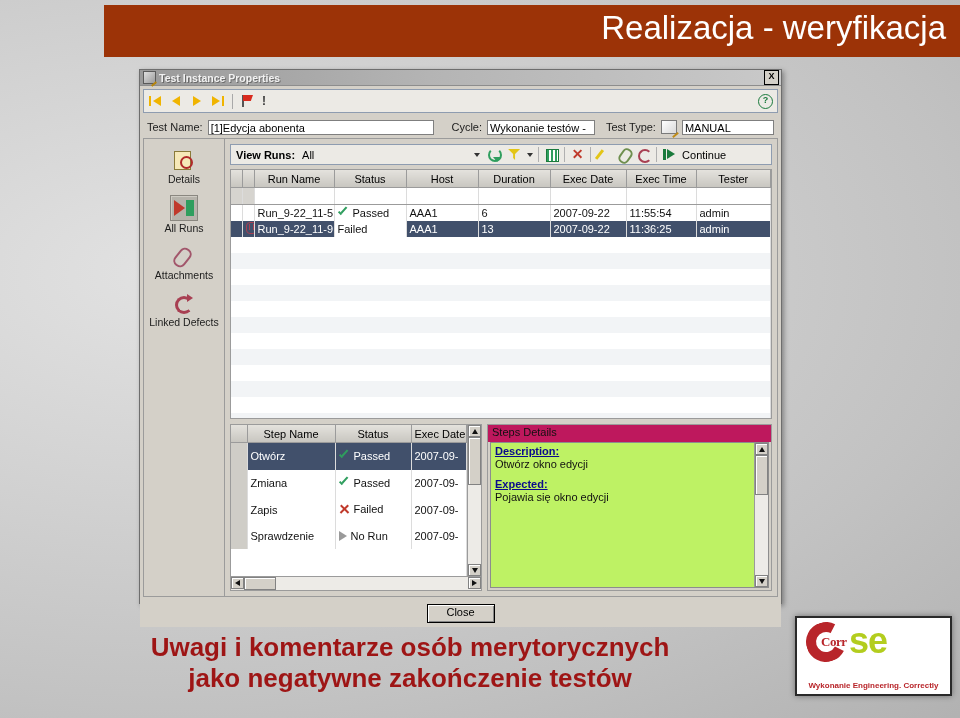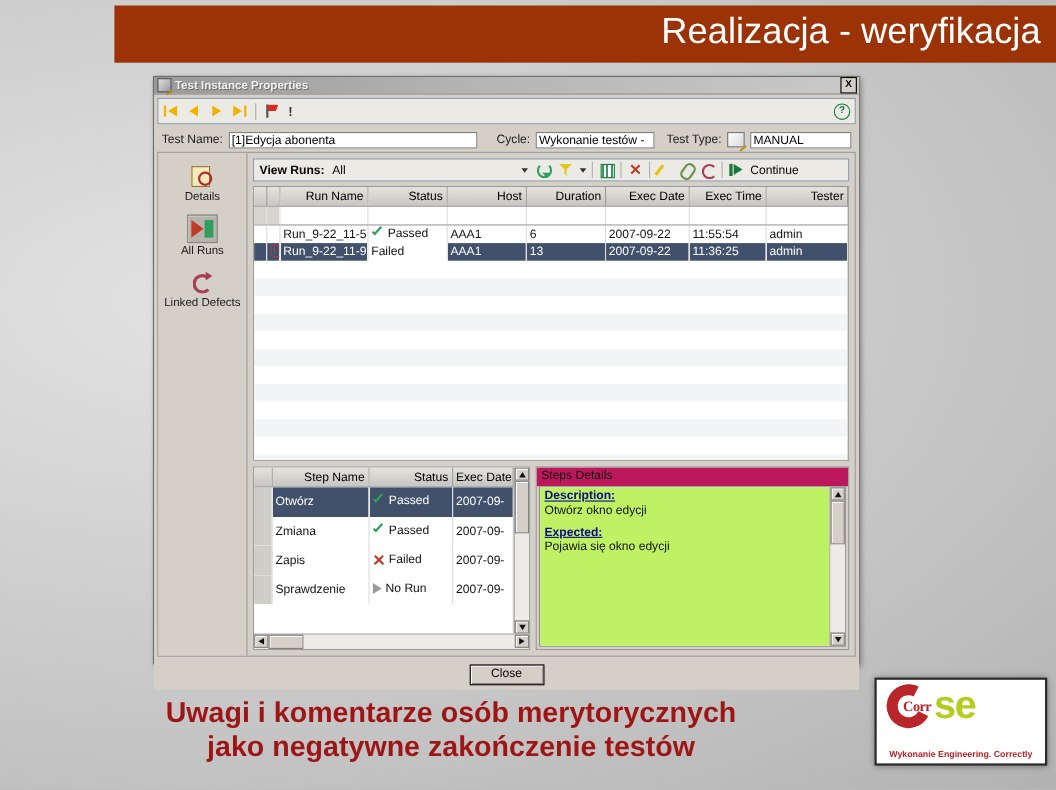--- a/index.html
+++ b/index.html
@@ -160,21 +160,21 @@
   
   #runs-grid{
     margin-top:4px;flex:none;height:250px;background:#fff;
     border:1px solid #9b9b9b;overflow:hidden;position:relative;
     box-sizing:border-box;
   }
   table.grid{border-collapse:collapse;width:100%;table-layout:fixed;font-size:11px;}
   table.grid th{
     background:linear-gradient(to bottom,#e4e2dd,#c8c6c0);
     border-right:1px solid #9b9b9b;border-bottom:1px solid #9b9b9b;
-    font-weight:normal;text-align:right;padding:1px 3px;height:15px;
+    font-weight:normal;text-align:center;padding:1px 3px;height:15px;
     color:#000;white-space:nowrap;overflow:hidden;
   }
   table.grid td{
     border-right:1px solid #dcdcdc;padding:0 3px;height:16px;
     white-space:nowrap;overflow:hidden;color:#111;
   }
   tr.filter-row td{background:#fff;border-bottom:1px solid #9b9b9b;height:16px;}
   tr.rowA td{background:#ffffff;}
   tr.rowB td{background:#f2f4f6;}
   tr.sel td{background:#41506b;color:#fff;}
@@ -326,20 +326,24 @@
     <div id="body-split">
 
       <div id="sidebar">
         <div class="side-item">
           <div class="side-ico ic-details"></div>
           <div class="side-label">Details</div>
         </div>
         <div class="side-item sel">
           <div class="side-ico ic-allruns"></div>
           <div class="side-label">All Runs</div>
+        </div>
+        <div class="side-item">
+          <div class="side-ico ic-attach"></div>
+          <div class="side-label">Attachments</div>
         </div>
         <div class="side-item">
           <div class="side-ico ic-defect"></div>
           <div class="side-label">Linked Defects</div>
         </div>
       </div>
 
       <div id="rightpane">
 
         <div id="runs-toolbar">

